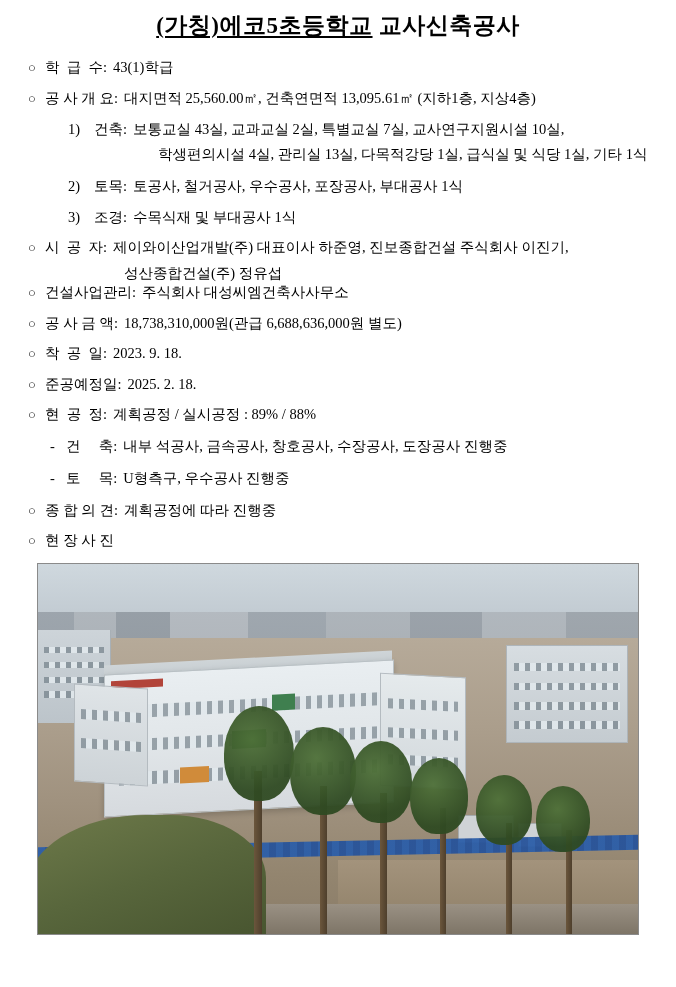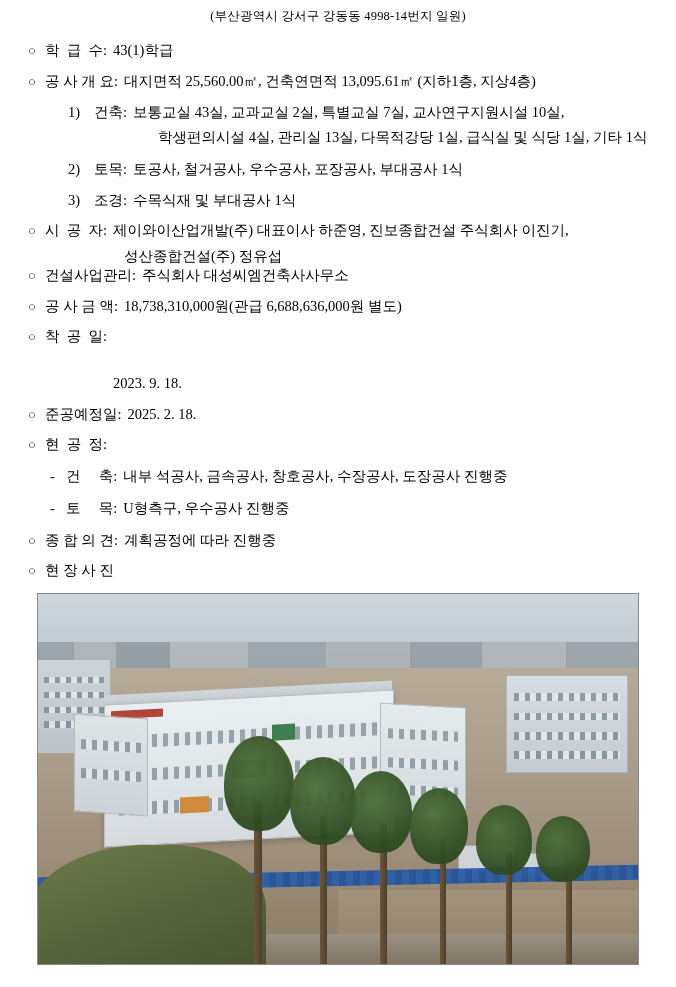--- a/index.html
+++ b/index.html
@@ -262,21 +262,26 @@
     position: absolute;
     background: #cfd3d6;
     border: 1px solid #a6abae;
   }
 </style>
 </head>
 <body>
 
 <div class="page">
 
-  <div class="doc-subtitle">(부산광역시 강서구 강동동 4998-14번지 일원)</div>
+  <div class="title-wrap">
+    <div class="doc-title">
+      <span class="u">(가칭)에코5초등학교</span>
+      <span>교사신축공사</span>
+    </div>
+  </div>
 
   <div class="body-block">
 
     <div class="row">
       <div class="bullet">○</div>
       <div class="label">학  급  수:</div>
       <div class="value" style="padding-left:6px;">43(1)학급</div>
     </div>
 
     <div class="row">
@@ -319,32 +324,33 @@
 
     <div class="row">
       <div class="bullet">○</div>
       <div class="label">공 사 금 액:</div>
       <div class="value" style="padding-left:6px;">18,738,310,000원(관급 6,688,636,000원 별도)</div>
     </div>
 
     <div class="row">
       <div class="bullet">○</div>
       <div class="label">착  공  일:</div>
-      <div class="value" style="padding-left:6px;margin-top:47px;">2023. 9. 18.</div>
+      <div class="value" style="padding-left:6px;">2023. 9. 18.</div>
     </div>
 
     <div class="row">
       <div class="bullet">○</div>
       <div class="label">준공예정일:</div>
       <div class="value" style="padding-left:6px;">2025. 2. 18.</div>
     </div>
 
     <div class="row">
       <div class="bullet">○</div>
       <div class="label">현  공  정:</div>
+      <div class="value" style="padding-left:6px;">계획공정 / 실시공정 : 89% / 88%</div>
     </div>
 
     <div class="dash-row">
       <div class="dash">-</div>
       <div class="dash-label">건     축:</div>
       <div class="dash-value" style="padding-left:6px;">내부 석공사, 금속공사, 창호공사, 수장공사, 도장공사 진행중</div>
     </div>
 
     <div class="dash-row">
       <div class="dash">-</div>

